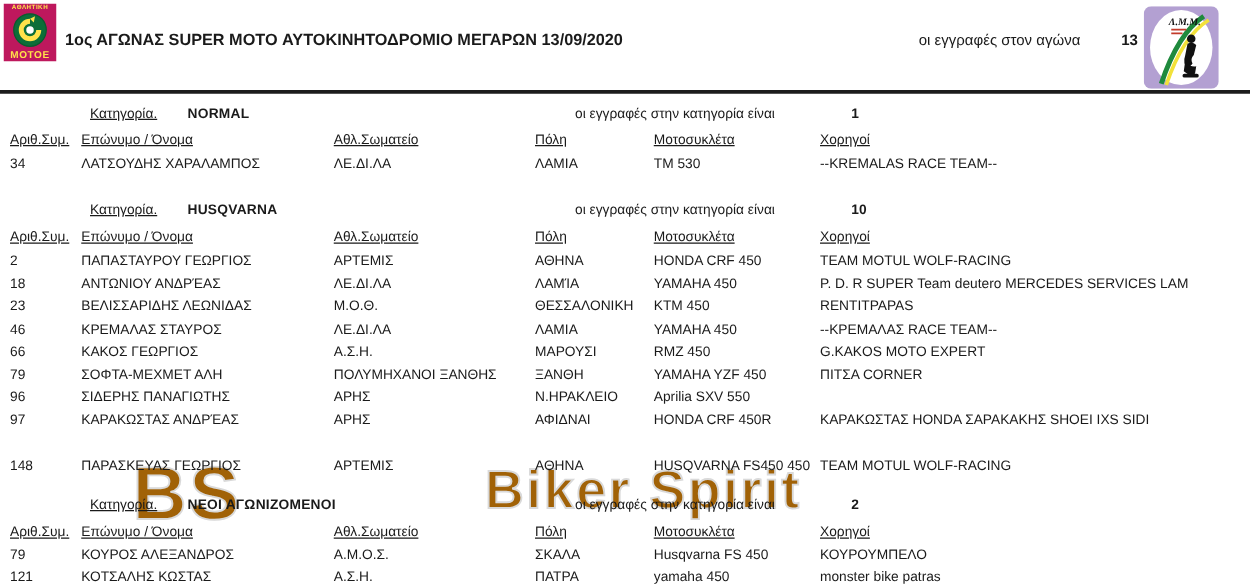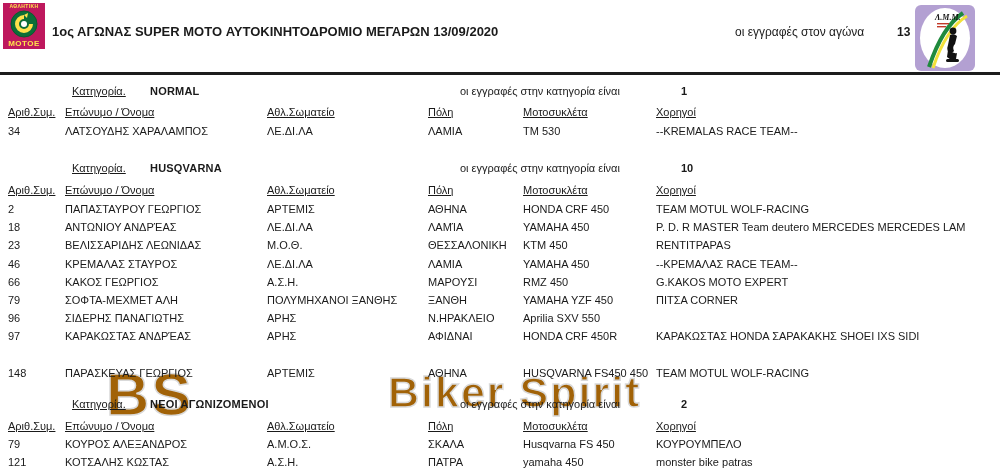--- a/index.html
+++ b/index.html
@@ -121,21 +121,21 @@
       <span class="c3">ΑΘΗΝΑ</span>
       <span class="c4">HONDA CRF 450</span>
       <span class="c5">TEAM MOTUL WOLF-RACING</span>
     </div>
     <div class="line" style="top: 221.2px;">
       <span class="c0">18</span>
       <span class="c1">ΑΝΤΩΝΙΟΥ ΑΝΔΡΈΑΣ</span>
       <span class="c2">ΛΕ.ΔΙ.ΛΑ</span>
       <span class="c3">ΛΑΜΊΑ</span>
       <span class="c4">YAMAHA 450</span>
-      <span class="c5">P. D. R MASTER Team  deutero MERCEDES MERCEDES LAM</span>
+      <span class="c5">P. D. R SUPER Team  deutero MERCEDES SERVICES LAM</span>
     </div>
     <div class="line" style="top: 239.4px;">
       <span class="c0">23</span>
       <span class="c1">ΒΕΛΙΣΣΑΡΙΔΗΣ ΛΕΩΝΙΔΑΣ</span>
       <span class="c2">Μ.Ο.Θ.</span>
       <span class="c3">ΘΕΣΣΑΛΟΝΙΚΗ</span>
       <span class="c4">KTM 450</span>
       <span class="c5">RENTITPAPAS</span>
     </div>
     <div class="line" style="top: 257.6px;">

